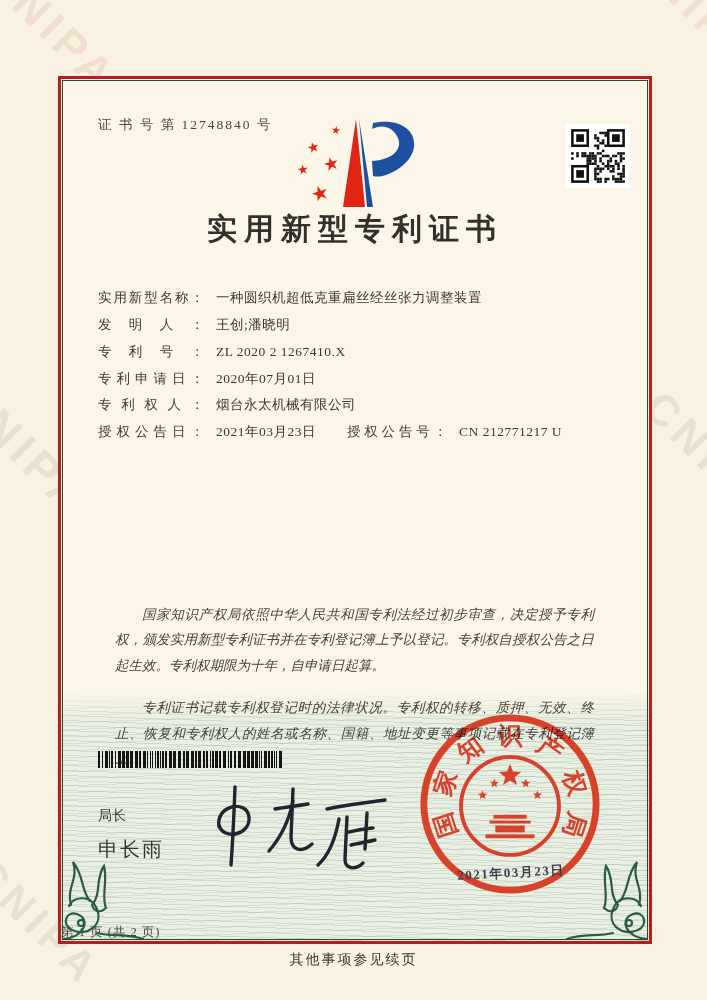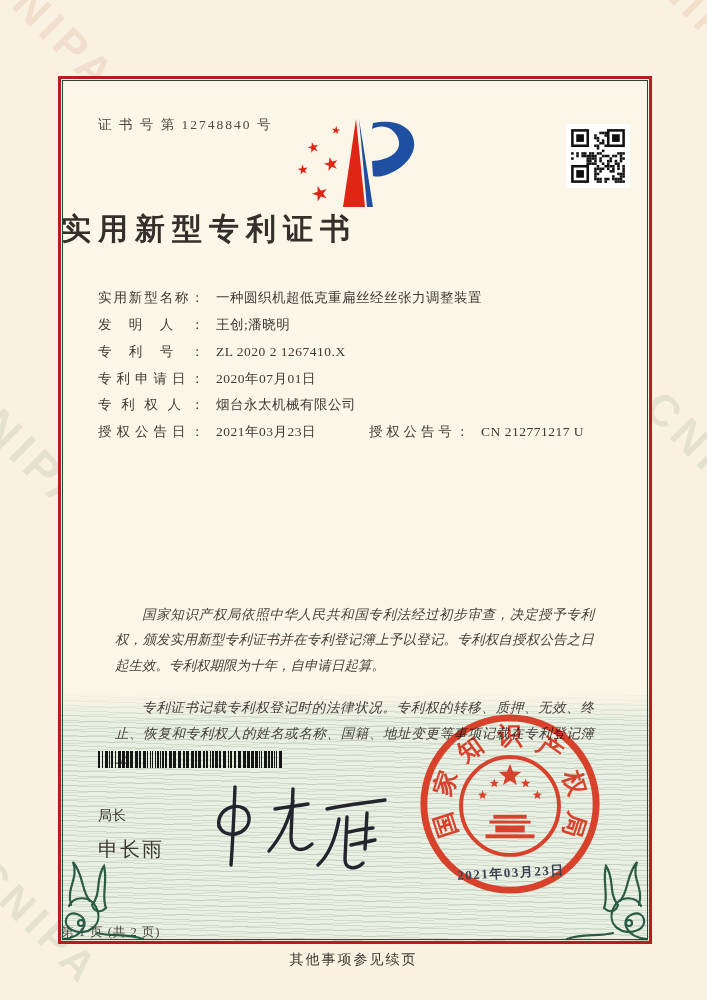--- a/index.html
+++ b/index.html
@@ -36,35 +36,35 @@
     content:"";position:absolute;left:0;right:0;top:0;height:30px;
     background:linear-gradient(#fcf6e8,rgba(252,246,232,0));
   }
   .inner{position:absolute;inset:0;z-index:1;}
   
   .cert-no{position:absolute;left:37px;top:37px;font-size:13.5px;letter-spacing:2px;color:#4b4740;}
   .logo{position:absolute;left:232px;top:36px;width:130px;height:98px;}
   .logo .star{position:absolute;color:#e02515;line-height:1;}
   .qr{position:absolute;left:505px;top:45px;width:64px;height:64px;}
   .title{
-    position:absolute;left:0;right:0;top:130px;text-align:left;
+    position:absolute;left:0;right:0;top:130px;text-align:center;
     font-size:30px;font-weight:700;letter-spacing:7px;color:#33302b;
   }
   
   .fields{
     position:absolute;left:37px;right:34px;top:212px;
     display:flex;flex-direction:column;gap:12px;font-size:13.5px;line-height:1.1;
   }
   .frow{display:flex;align-items:baseline;}
   .flabel{
     display:inline-block;width:106px;flex:0 0 106px;
     text-align:justify;text-align-last:justify;color:#403c35;
   }
   .fvalue{margin-left:12px;color:#3c3833;letter-spacing:0.5px;}
-  .pair2{display:flex;align-items:baseline;margin-left:53px;}
+  .pair2{display:flex;align-items:baseline;margin-left:31px;}
   .pair2 .flabel{width:100px;flex:0 0 100px;}
   
   .paras{
     position:absolute;left:37px;right:38px;top:506px;
     font-size:13.5px;line-height:1.88;color:#45403a;text-align:justify;
   }
   .paras p{margin:17px;text-indent:2em;font-style:italic;}
   
   .barcode{position:absolute;left:37px;top:672px;width:186px;height:17px;}
   .signer-title{position:absolute;left:37px;top:728px;font-size:14px;color:#3b3731;}

